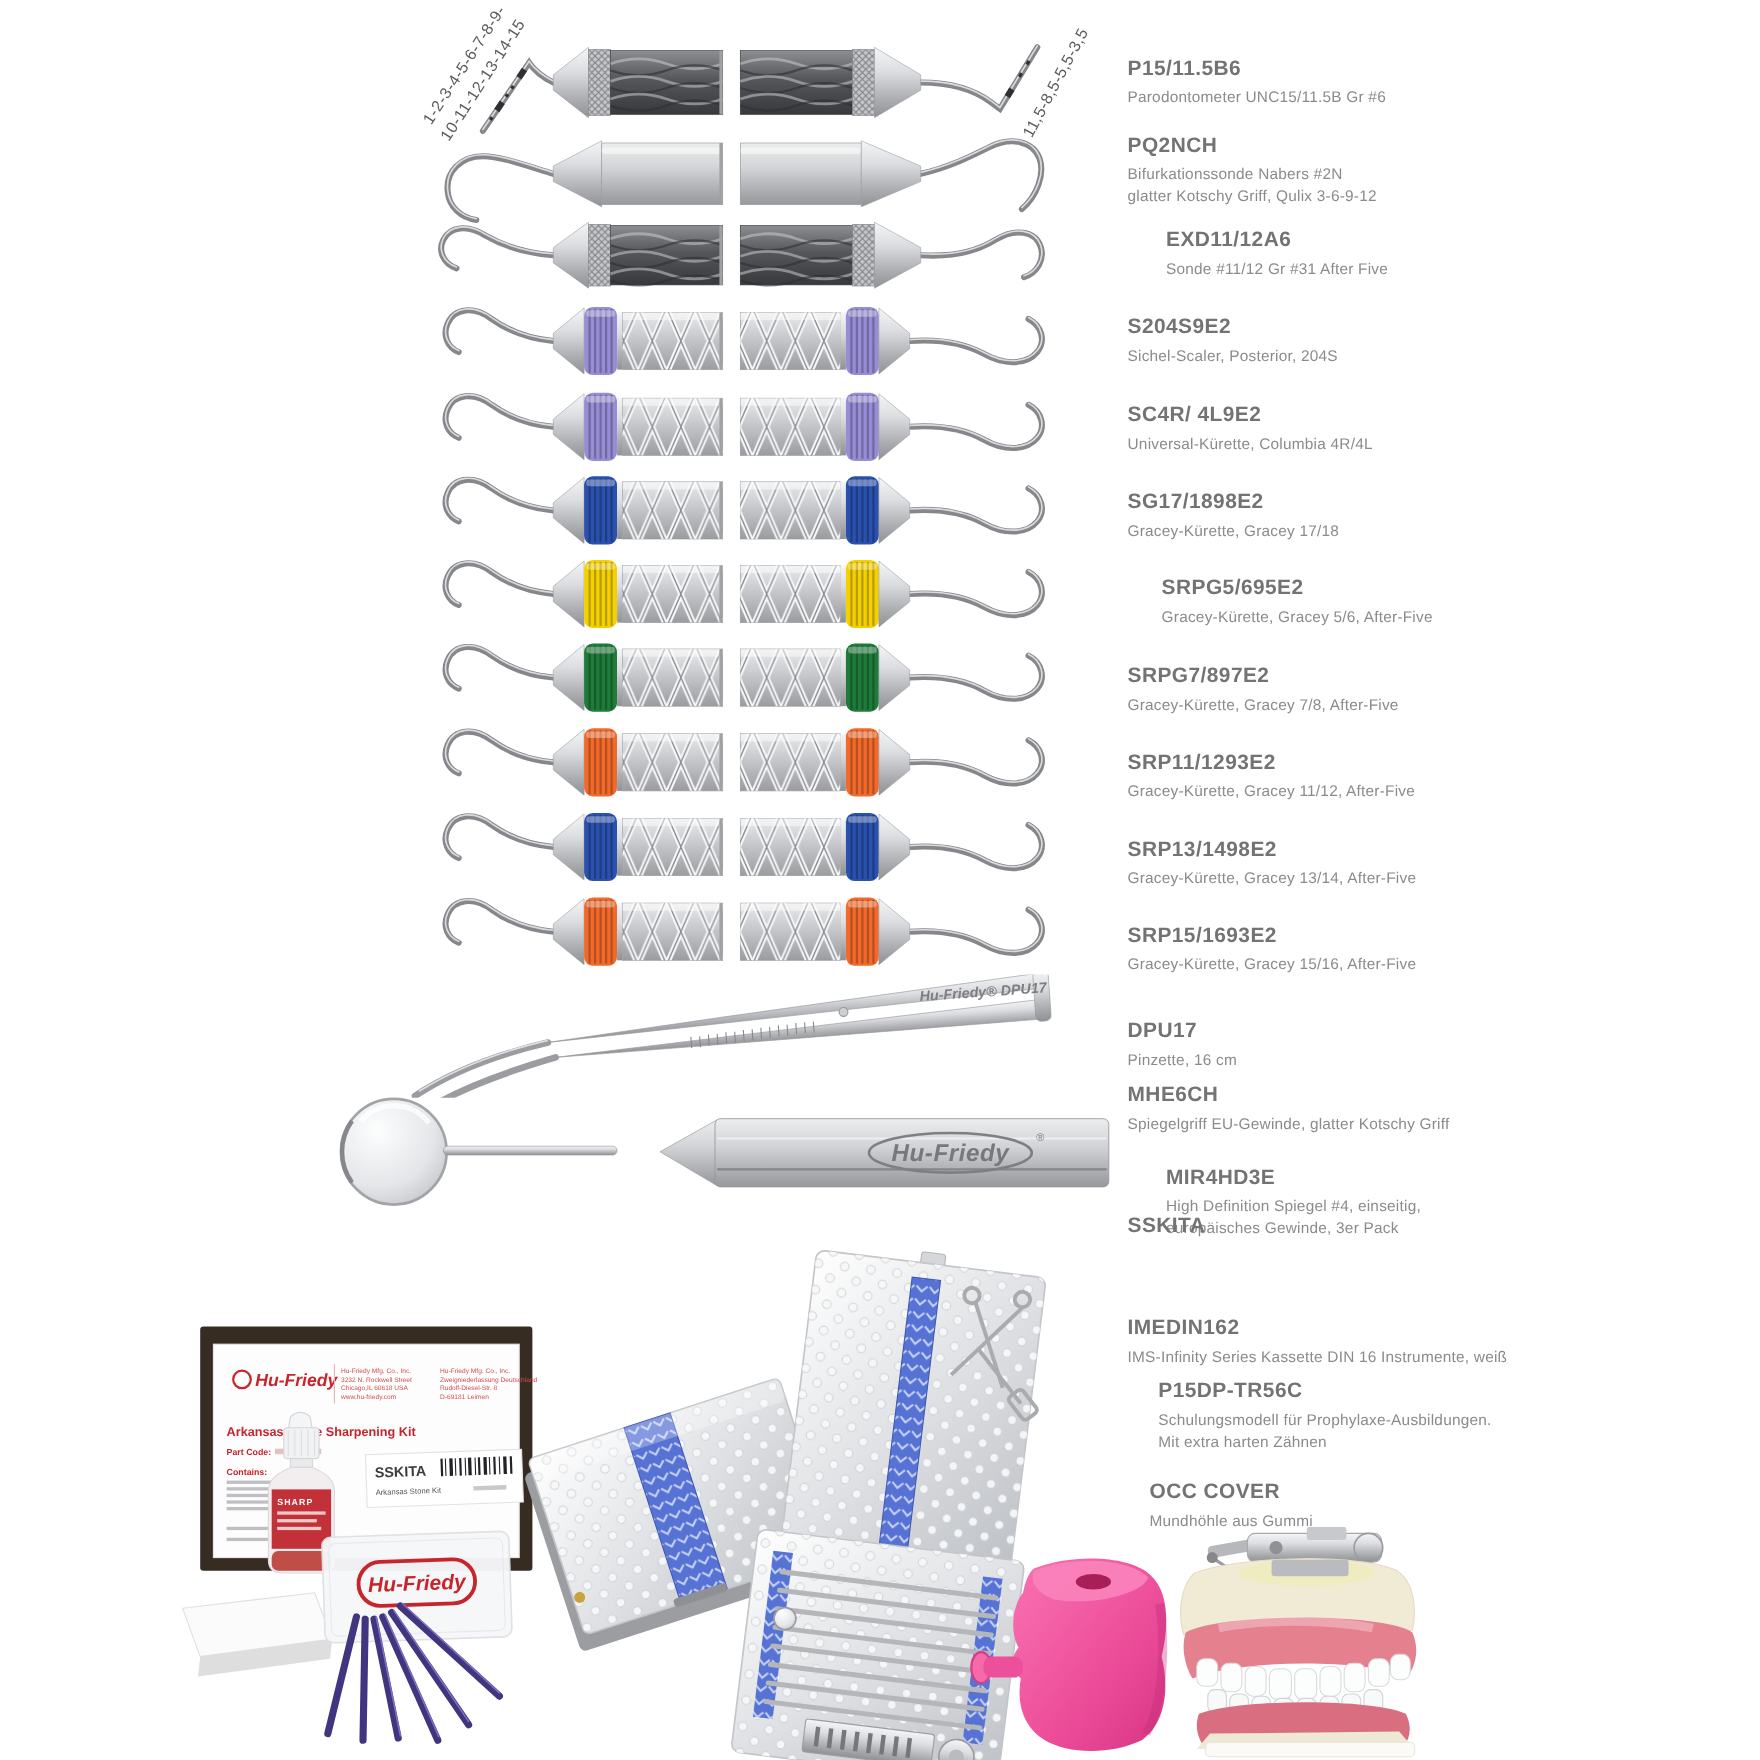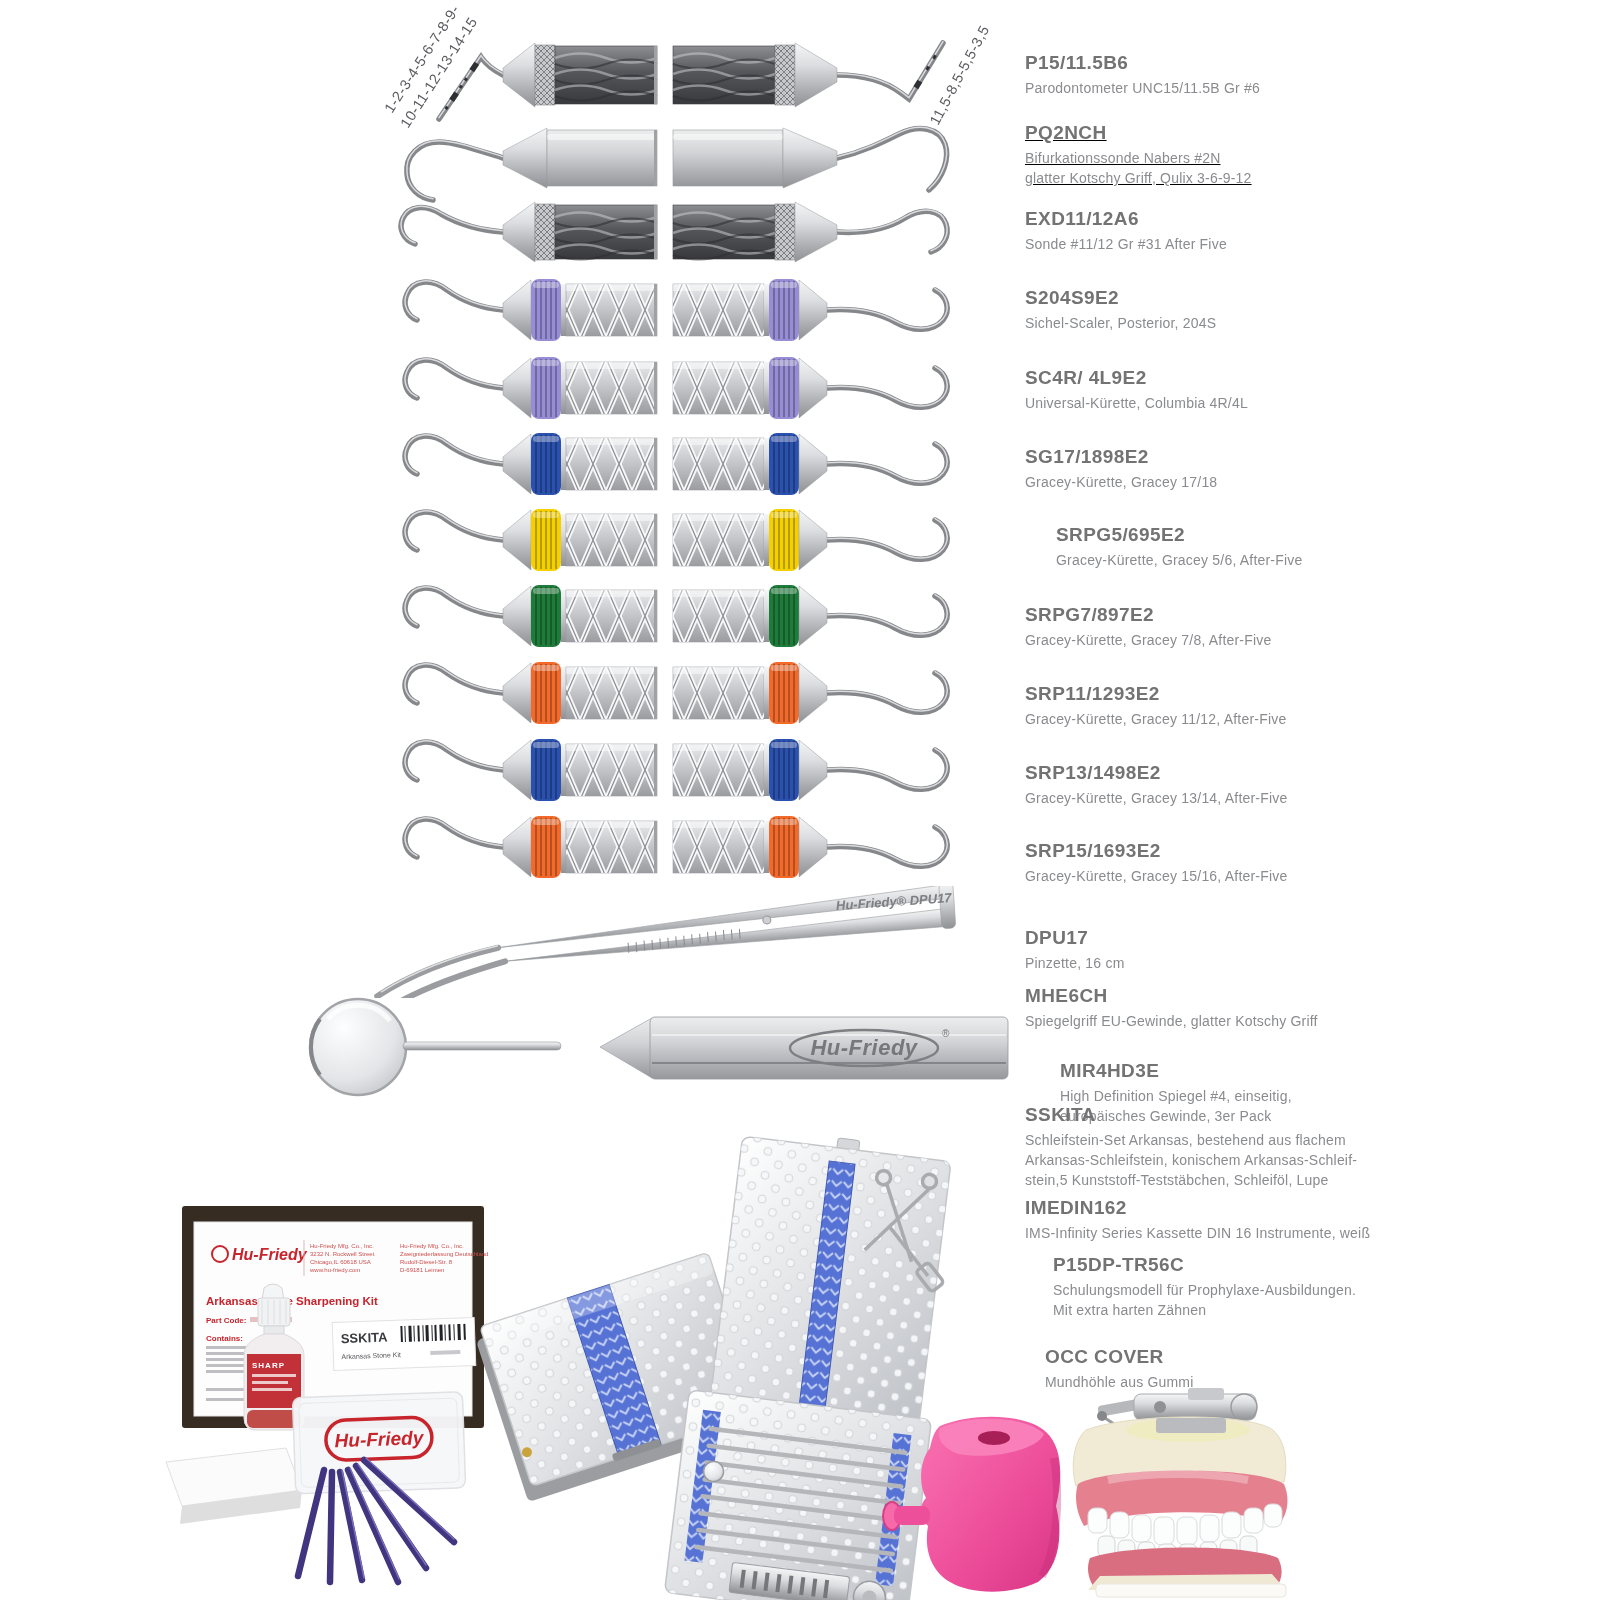--- a/index.html
+++ b/index.html
@@ -413,28 +413,28 @@
         <polygon points="414,30 442,53 442,67 414,90" fill="url(#gMetal)" stroke="#97999d" stroke-width=".5"></polygon>
       </svg>
     </div>
   <div id="entries">
       <div class="entry" style="left: 1025px; top: 52px;">
         <div class="code">P15/11.5B6</div>
         <div class="desc">
           <div>Parodontometer UNC15/11.5B Gr #6</div>
         </div>
       </div>
-      <div class="entry" style="left: 1025px; top: 122px; text-decoration: underline;">
+      <div class="entry" style="left: 1025px; top: 122px;">
         <div class="code">PQ2NCH</div>
         <div class="desc">
           <div>Bifurkationssonde Nabers #2N</div>
           <div>glatter Kotschy Griff, Qulix 3-6-9-12</div>
         </div>
       </div>
-      <div class="entry" style="left: 1025px; top: 208px;">
+      <div class="entry" style="left: 1060px; top: 208px;">
         <div class="code">EXD11/12A6</div>
         <div class="desc">
           <div>Sonde #11/12 Gr #31 After Five</div>
         </div>
       </div>
       <div class="entry" style="left: 1025px; top: 287px;">
         <div class="code">S204S9E2</div>
         <div class="desc">
           <div>Sichel-Scaler, Posterior, 204S</div>
         </div>
@@ -495,25 +495,20 @@
       </div>
       <div class="entry" style="left: 1060px; top: 1040px; margin-top: 20px;">
         <div class="code">MIR4HD3E</div>
         <div class="desc">
           <div>High Definition Spiegel #4, einseitig,</div>
           <div>europäisches Gewinde, 3er Pack</div>
         </div>
       </div>
       <div class="entry" style="left: 1025px; top: 1104px;">
         <div class="code">SSKITA</div>
-        <div class="desc">
-          <div>Schleifstein-Set Arkansas, bestehend aus flachem</div>
-          <div>Arkansas-Schleifstein, konischem Arkansas-Schleif-</div>
-          <div>stein,5 Kunststoff-Teststäbchen, Schleiföl, Lupe</div>
-        </div>
       </div>
       <div class="entry" style="left: 1025px; top: 1197px;">
         <div class="code">IMEDIN162</div>
         <div class="desc">
           <div>IMS-Infinity Series Kassette DIN 16 Instrumente, weiß</div>
         </div>
       </div>
       <div class="entry" style="left: 1025px; top: 1254px; margin-left: 28px;">
         <div class="code">P15DP-TR56C</div>
         <div class="desc">

